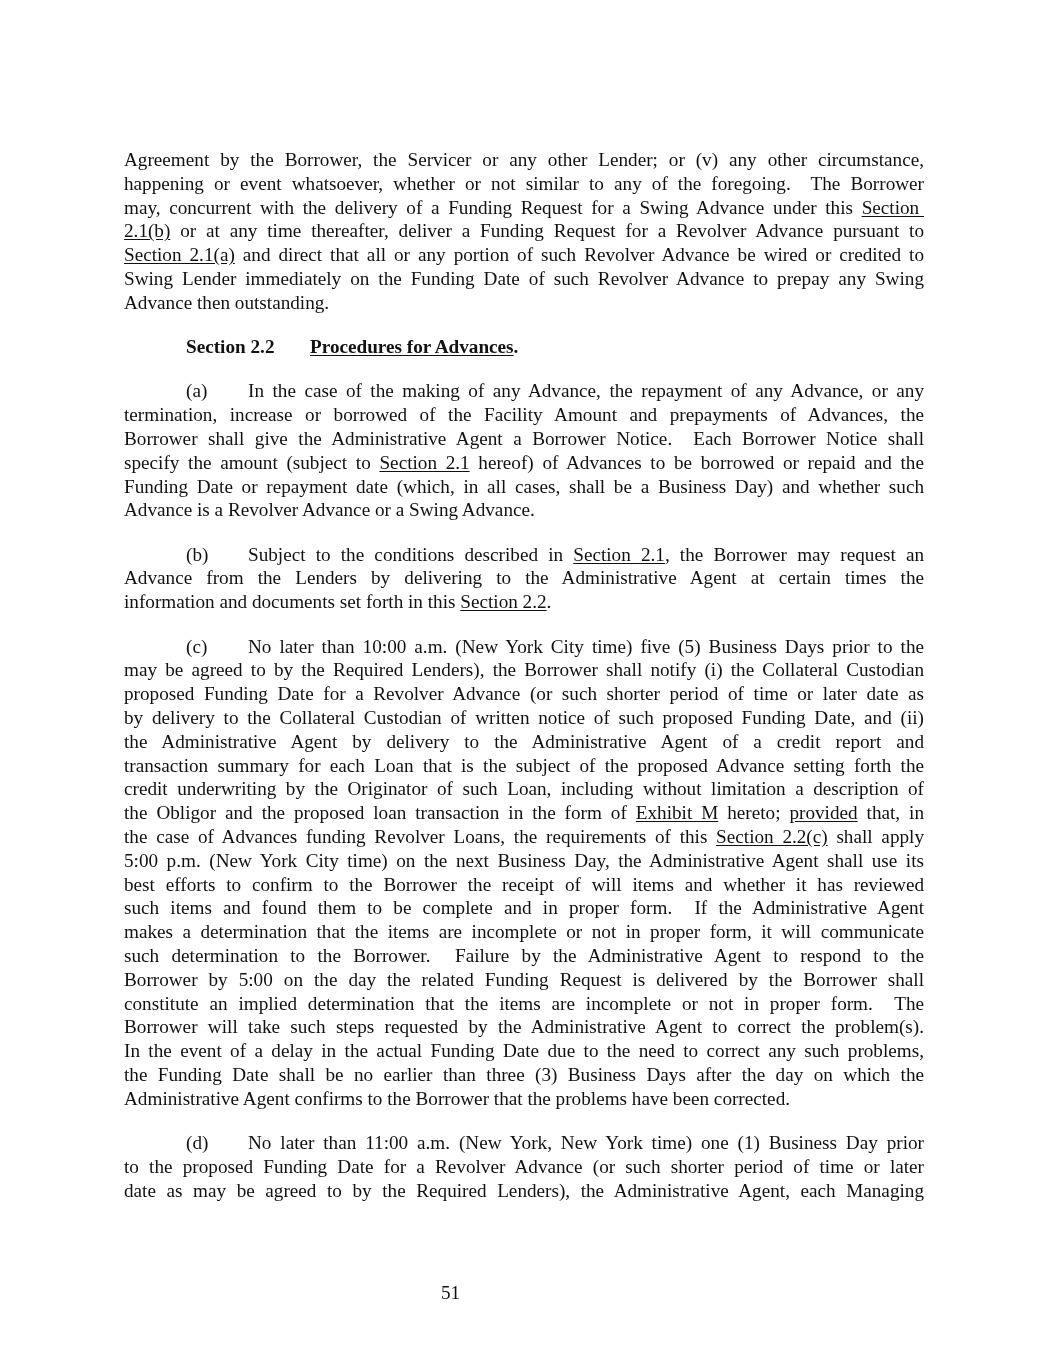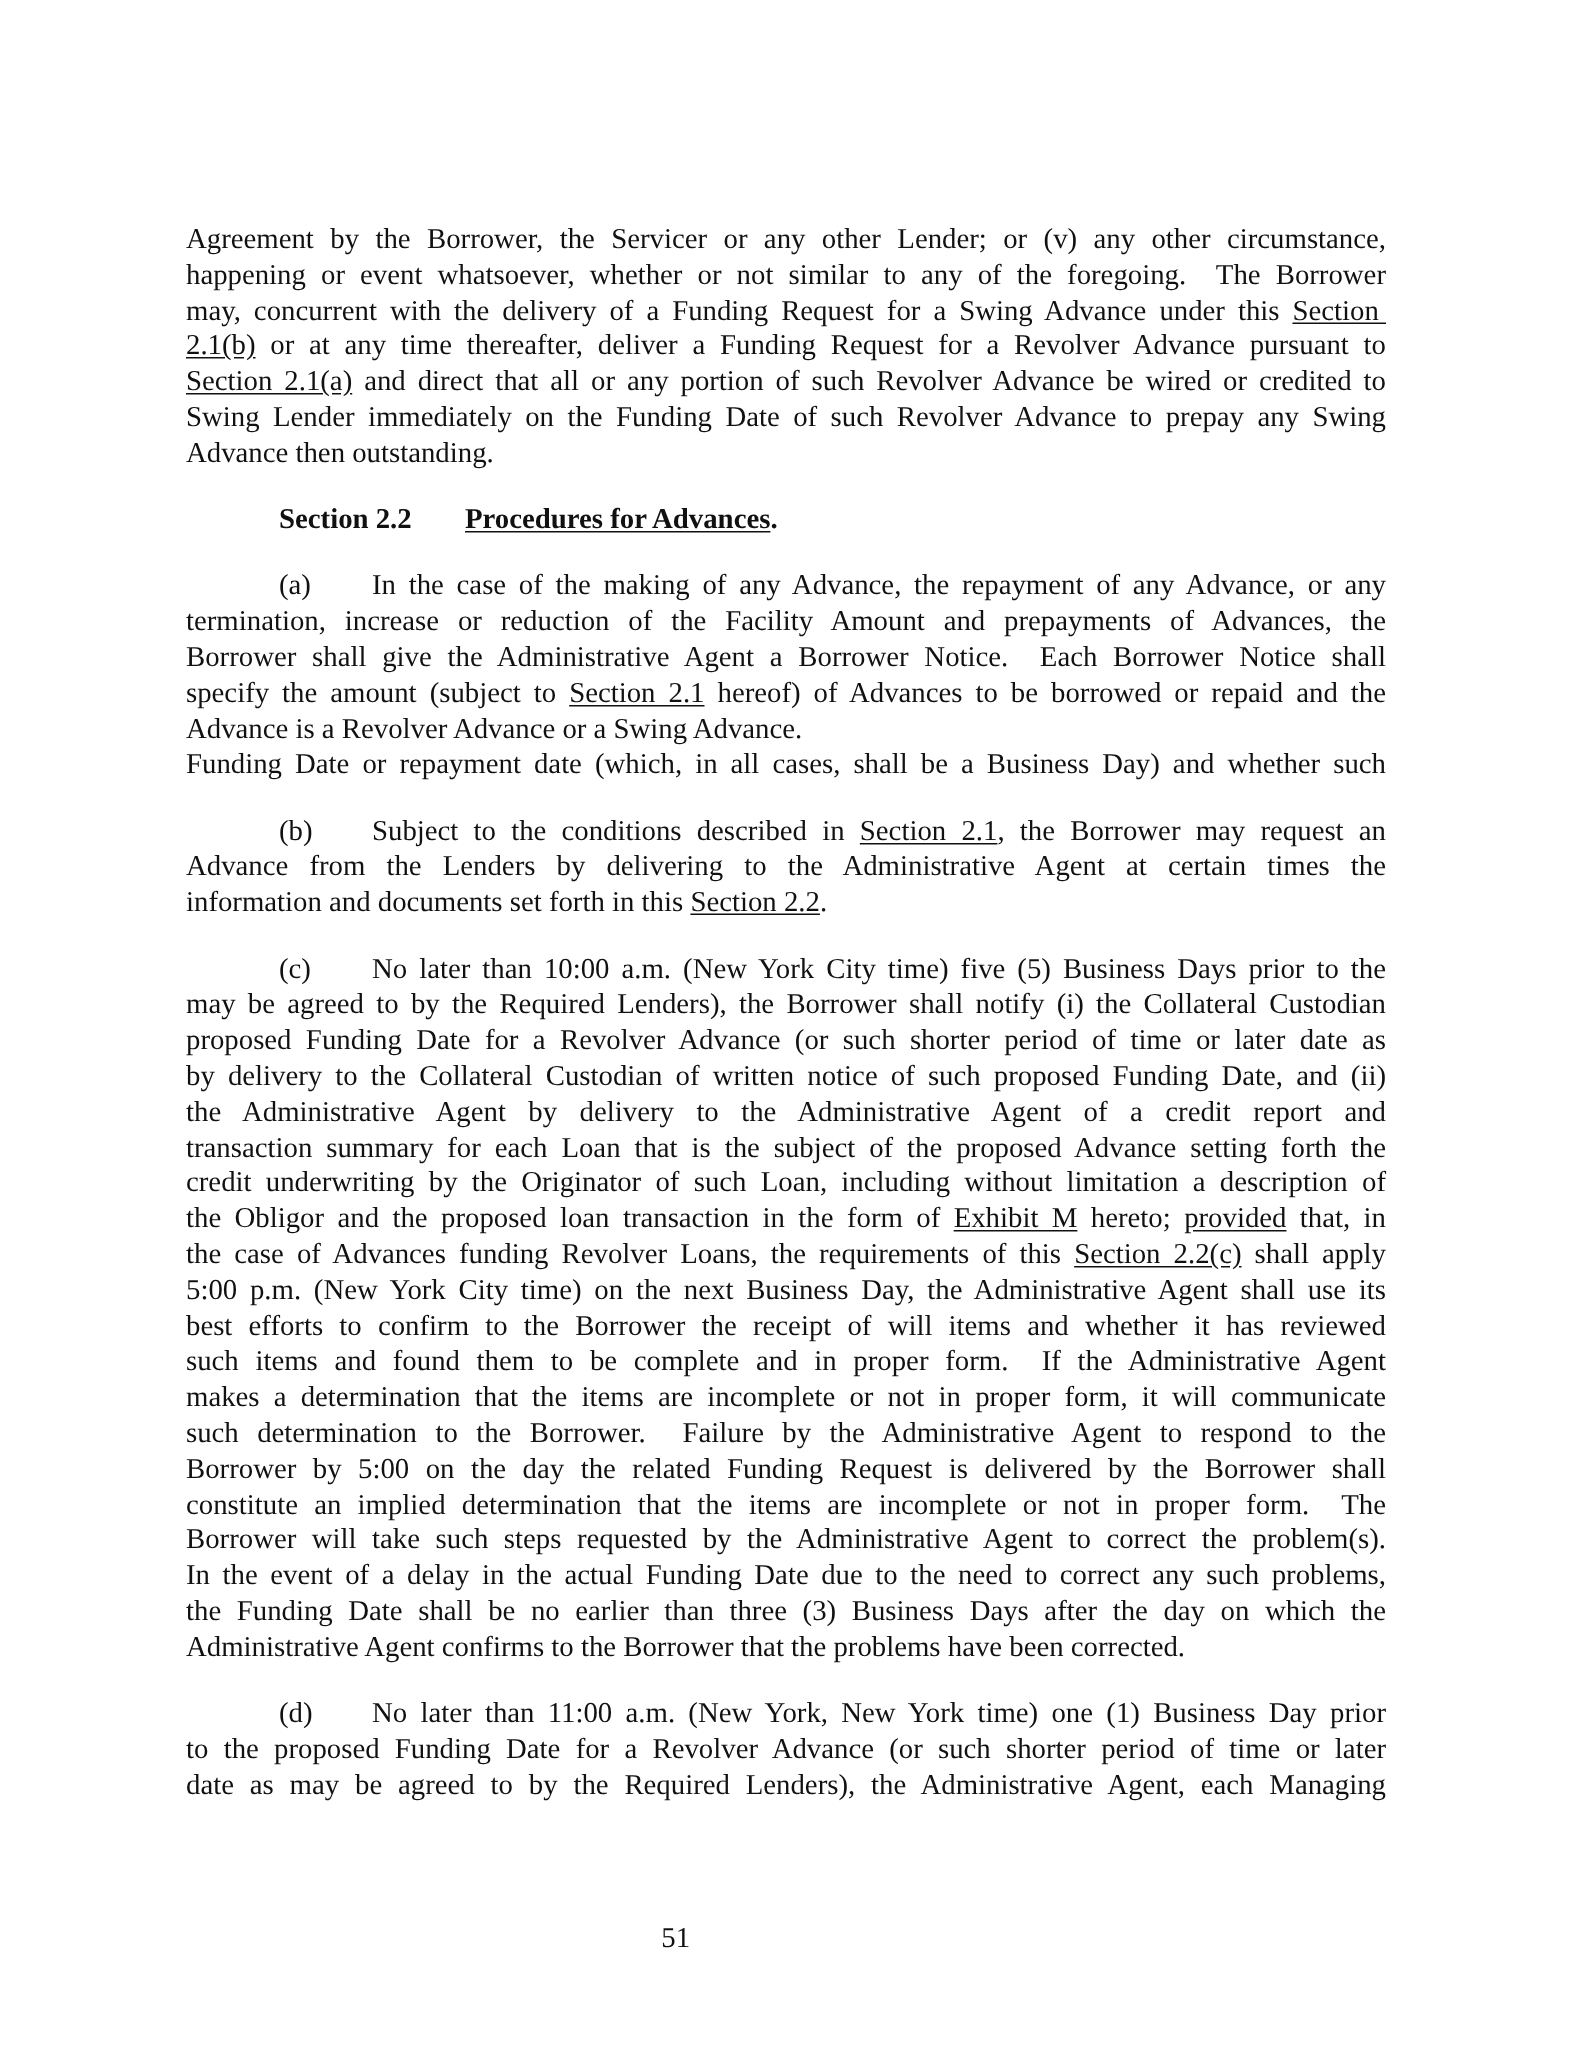--- a/index.html
+++ b/index.html
@@ -94,25 +94,25 @@
   <div class="gap"></div>
 
   <div class="heading">
     <span class="num">Section 2.2</span><span class="u">Procedures for Advances</span><span>.</span>
   </div>
 
   <div class="gap"></div>
 
   <div class="para">
       <span class="line first-indent"><span class="indent-label">(a)</span><span class="seg">In the case of the making of any Advance, the repayment of any Advance, or any</span></span>
-      <span class="line"><span class="seg">termination, increase or reduction of the Facility Amount and prepayments of Advances, the</span></span>
+      <span class="line"><span class="seg">termination, increase or borrowed of the Facility Amount and prepayments of Advances, the</span></span>
       <span class="line"><span class="seg">Borrower shall give the Administrative Agent a Borrower Notice.  Each Borrower Notice shall</span></span>
       <span class="line"><span class="seg">specify the amount (subject to </span><span class="seg u">Section 2.1</span><span class="seg"> hereof) of Advances to be borrowed or repaid and the</span></span>
+      <span class="line"><span class="seg">Funding Date or repayment date (which, in all cases, shall be a Business Day) and whether such</span></span>
       <span class="line last"><span class="seg">Advance is a Revolver Advance or a Swing Advance.</span></span>
-      <span class="line"><span class="seg">Funding Date or repayment date (which, in all cases, shall be a Business Day) and whether such</span></span>
     </div>
 
   <div class="gap"></div>
 
   <div class="para">
       <span class="line first-indent"><span class="indent-label">(b)</span><span class="seg">Subject to the conditions described in </span><span class="seg u">Section 2.1</span><span class="seg">, the Borrower may request an</span></span>
       <span class="line"><span class="seg">Advance from the Lenders by delivering to the Administrative Agent at certain times the</span></span>
       <span class="line last"><span class="seg">information and documents set forth in this </span><span class="seg u">Section 2.2</span><span class="seg">.</span></span>
     </div>
 

